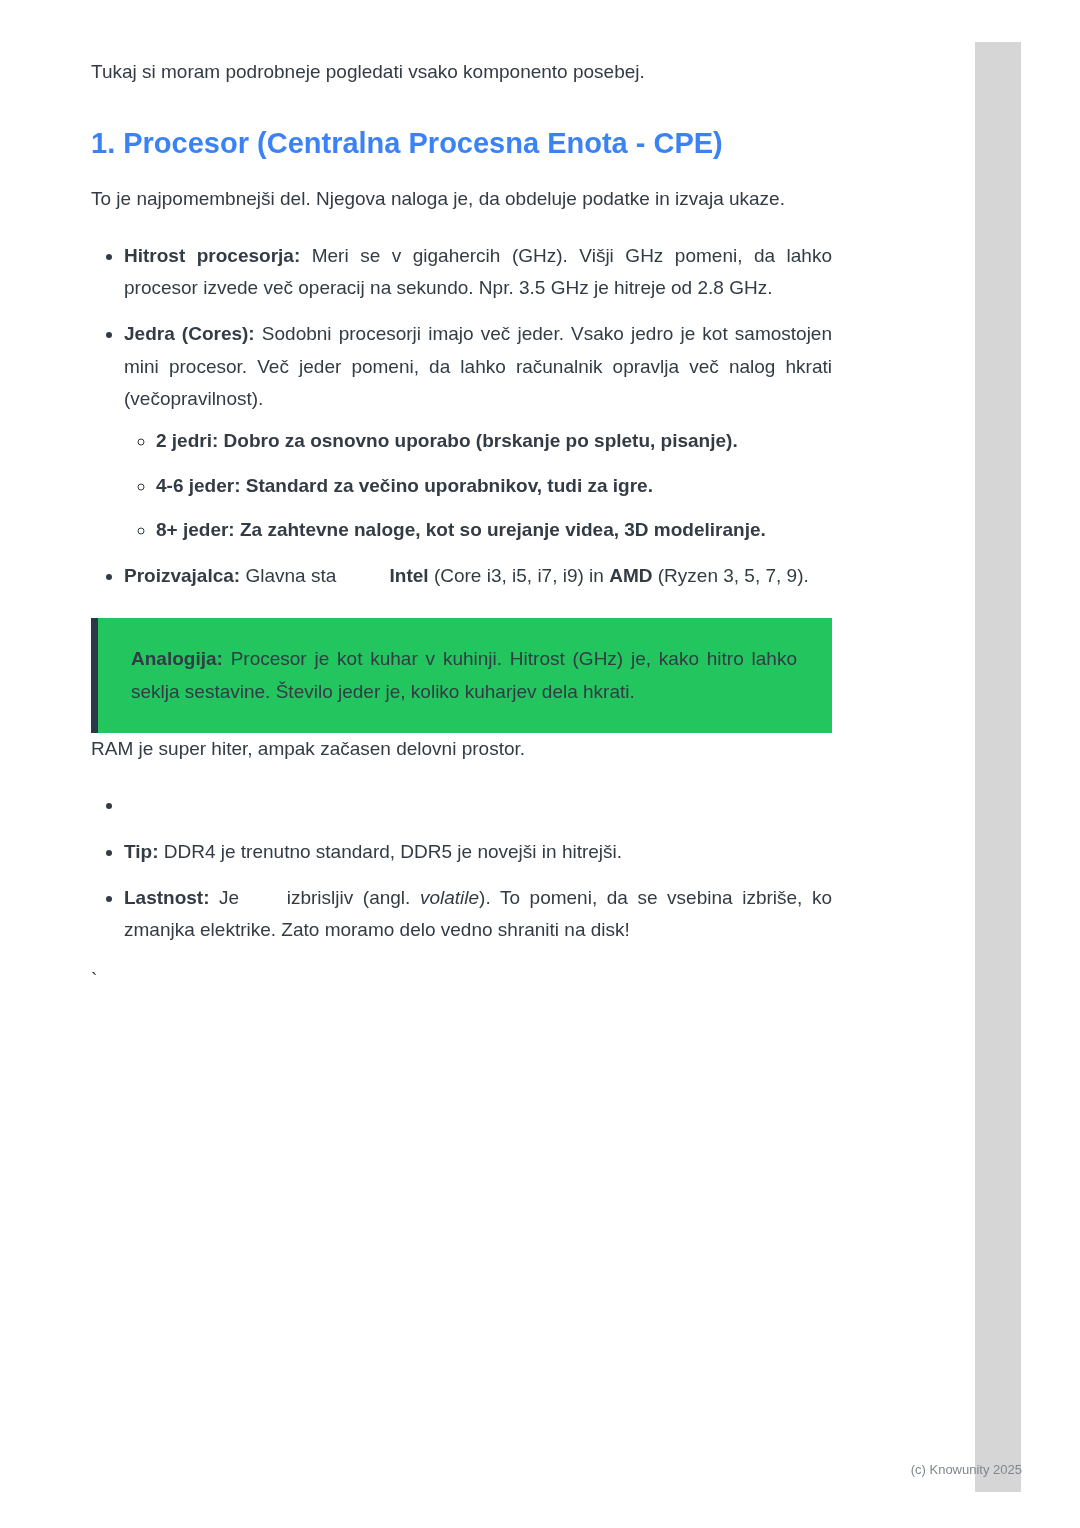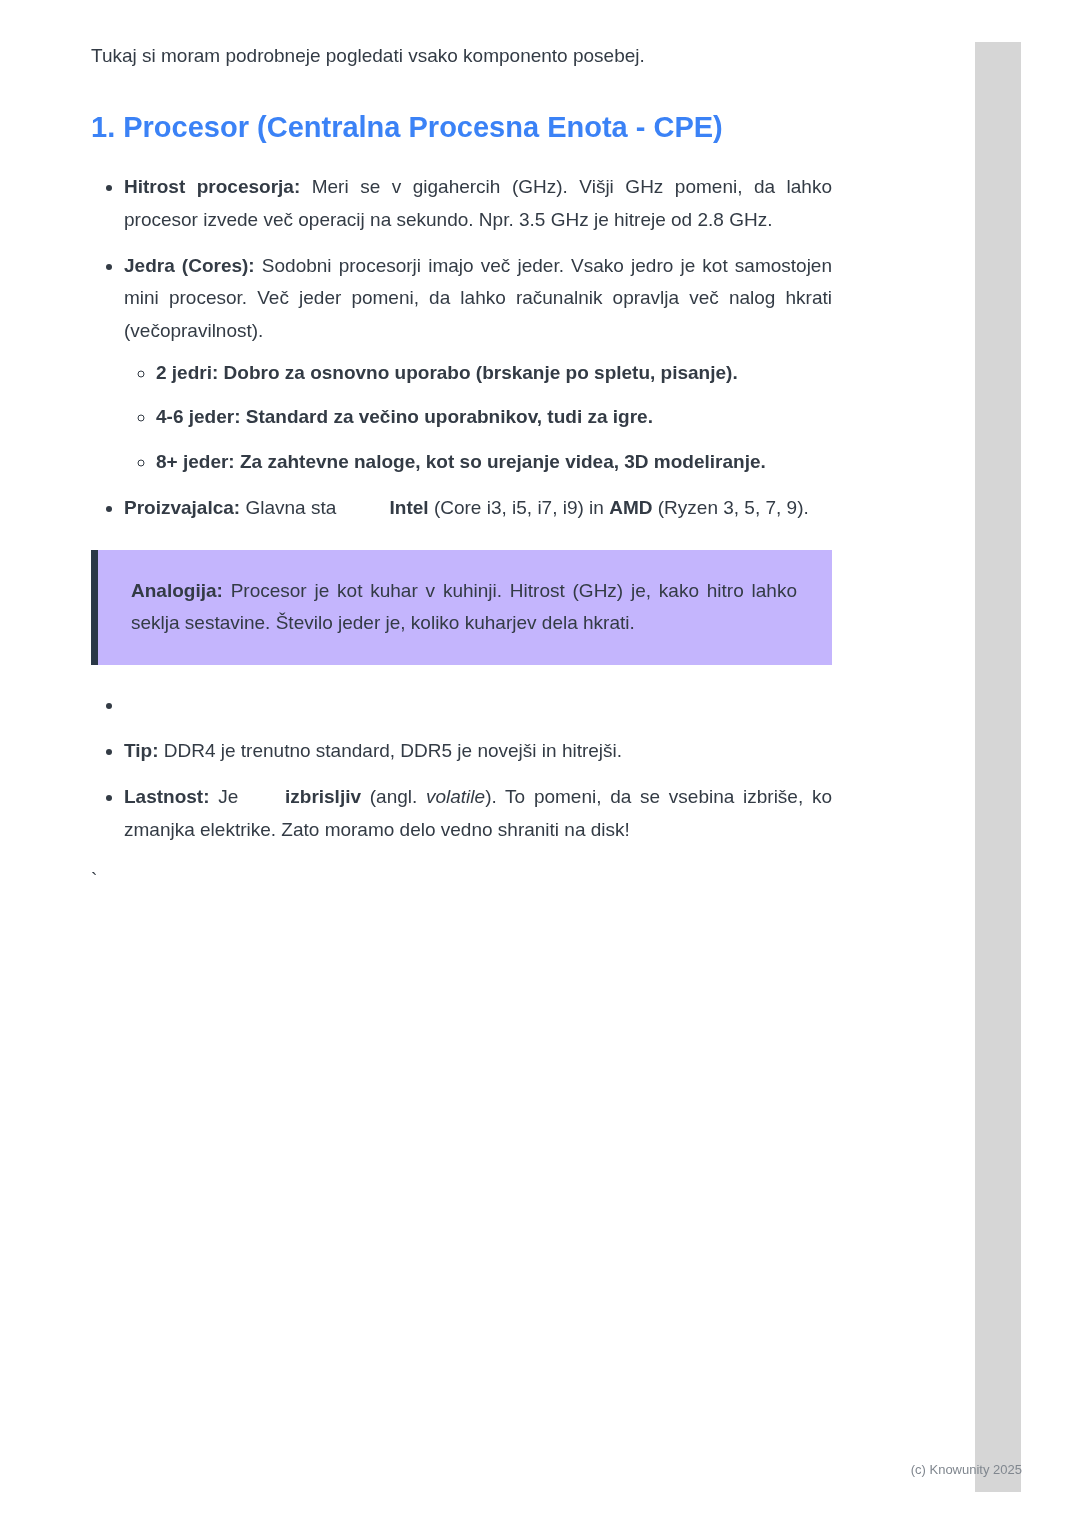--- a/index.html
+++ b/index.html
@@ -6,21 +6,21 @@
   html, body { width: 1080px; height: 1528px; }
   body {
     position: relative;
     background: #ffffff;
     font-family: "Liberation Sans", sans-serif;
     color: #333b45;
     overflow: hidden;
   }
   .content {
     position: absolute;
-    top: 40px;
+    top: 56px;
     left: 91px;
     width: 741px;
     font-size: 19px;
     line-height: 1.7;
   }
   .intro { text-align: justify; margin-bottom: 0; }
   h2.heading {
     color: #3b82f6;
     font-size: 29px;
     line-height: 1.35;
@@ -35,21 +35,21 @@
     list-style: disc;
   }
   ul.bullets > li { margin-bottom: 14px; text-align: justify; }
   ul.subs {
     list-style: circle;
     padding-left: 32px;
     margin-top: 10px;
   }
   ul.subs > li { margin-bottom: 12px; text-align: justify; font-weight: bold; }
   .callout {
-    background: #c4b5fd;
+    background: #22c55e;
     border-left: 7px solid #2a3847;
     padding: 25px 35px 25px 33px;
     margin-top: 26px;
   }
   .callout .para { margin: 0; }
   .trailing { margin-top: 18px; text-align: left; }
   .scroll-track {
     position: absolute;
     top: 42px;
     right: 59px;
@@ -68,44 +68,46 @@
 </style>
 </head>
 <body>
 
 <main class="content">
 
   <p class="intro">Tukaj si moram podrobneje pogledati vsako komponento posebej.</p>
 
   <section>
     <h2 class="heading">1. Procesor (Centralna Procesna Enota - CPE)</h2>
+    <p class="para">To je najpomembnejši del. Njegova naloga je, da obdeluje podatke in izvaja ukaze.</p>
     <ul class="bullets">
       <li><span style="font-weight: 700;">Hitrost procesorja:</span><span> Meri se v gigahercih (GHz). Višji GHz pomeni, da lahko procesor izvede več operacij na sekundo. Npr. 3.5 GHz je hitreje od 2.8 GHz.</span></li>
       <li>
         <div><span style="font-weight: 700;">Jedra (Cores):</span><span> Sodobni procesorji imajo več jeder. Vsako jedro je kot samostojen mini procesor. Več jeder pomeni, da lahko računalnik opravlja več nalog hkrati (večopravilnost).</span></div>
         <ul class="subs">
           <li>2 jedri: Dobro za osnovno uporabo (brskanje po spletu, pisanje).</li>
           <li>4-6 jeder: Standard za večino uporabnikov, tudi za igre.</li>
           <li>8+ jeder: Za zahtevne naloge, kot so urejanje videa, 3D modeliranje.</li>
         </ul>
       </li>
       <li><span style="font-weight: 700;">Proizvajalca:</span><span> Glavna sta </span><span style="font-weight: 700; padding-left: 48px;">Intel</span><span> (Core i3, i5, i7, i9) in </span><span style="font-weight: 700;">AMD</span><span> (Ryzen 3, 5, 7, 9).</span></li>
     </ul>
 
     <blockquote class="callout">
       <p class="para"><span style="font-weight: 700;">Analogija:</span><span> Procesor je kot kuhar v kuhinji. Hitrost (GHz) je, kako hitro lahko seklja sestavine. Število jeder je, koliko kuharjev dela hkrati.</span></p>
     </blockquote>
   </section>
 
   <section>
+    <p class="para">RAM je super hiter, ampak začasen delovni prostor.</p>
     <ul class="bullets">
       <li>
       </li>
       <li><span style="font-weight: 700;">Tip:</span><span> DDR4 je trenutno standard, DDR5 je novejši in hitrejši.</span></li>
-      <li><span style="font-weight: 700;">Lastnost:</span><span> Je </span><span style="font-weight: 700; margin-left: 38px;">izbrisljiv</span><span> (angl. </span><span style="font-style: italic;">volatile</span><span>). To pomeni, da se vsebina izbriše, ko zmanjka elektrike. Zato moramo delo vedno shraniti na disk!</span></li>
+      <li><span style="font-weight: 700;">Lastnost:</span><span> Je </span><span style="font-weight: 400; margin-left: 38px;">izbrisljiv</span><span> (angl. </span><span style="font-style: italic;">volatile</span><span>). To pomeni, da se vsebina izbriše, ko zmanjka elektrike. Zato moramo delo vedno shraniti na disk!</span></li>
     </ul>
   </section>
 
   <p class="trailing">`</p>
 
 </main>
 
 <div class="scroll-track"></div>
 <div class="watermark">(c) Knowunity 2025</div>
 

